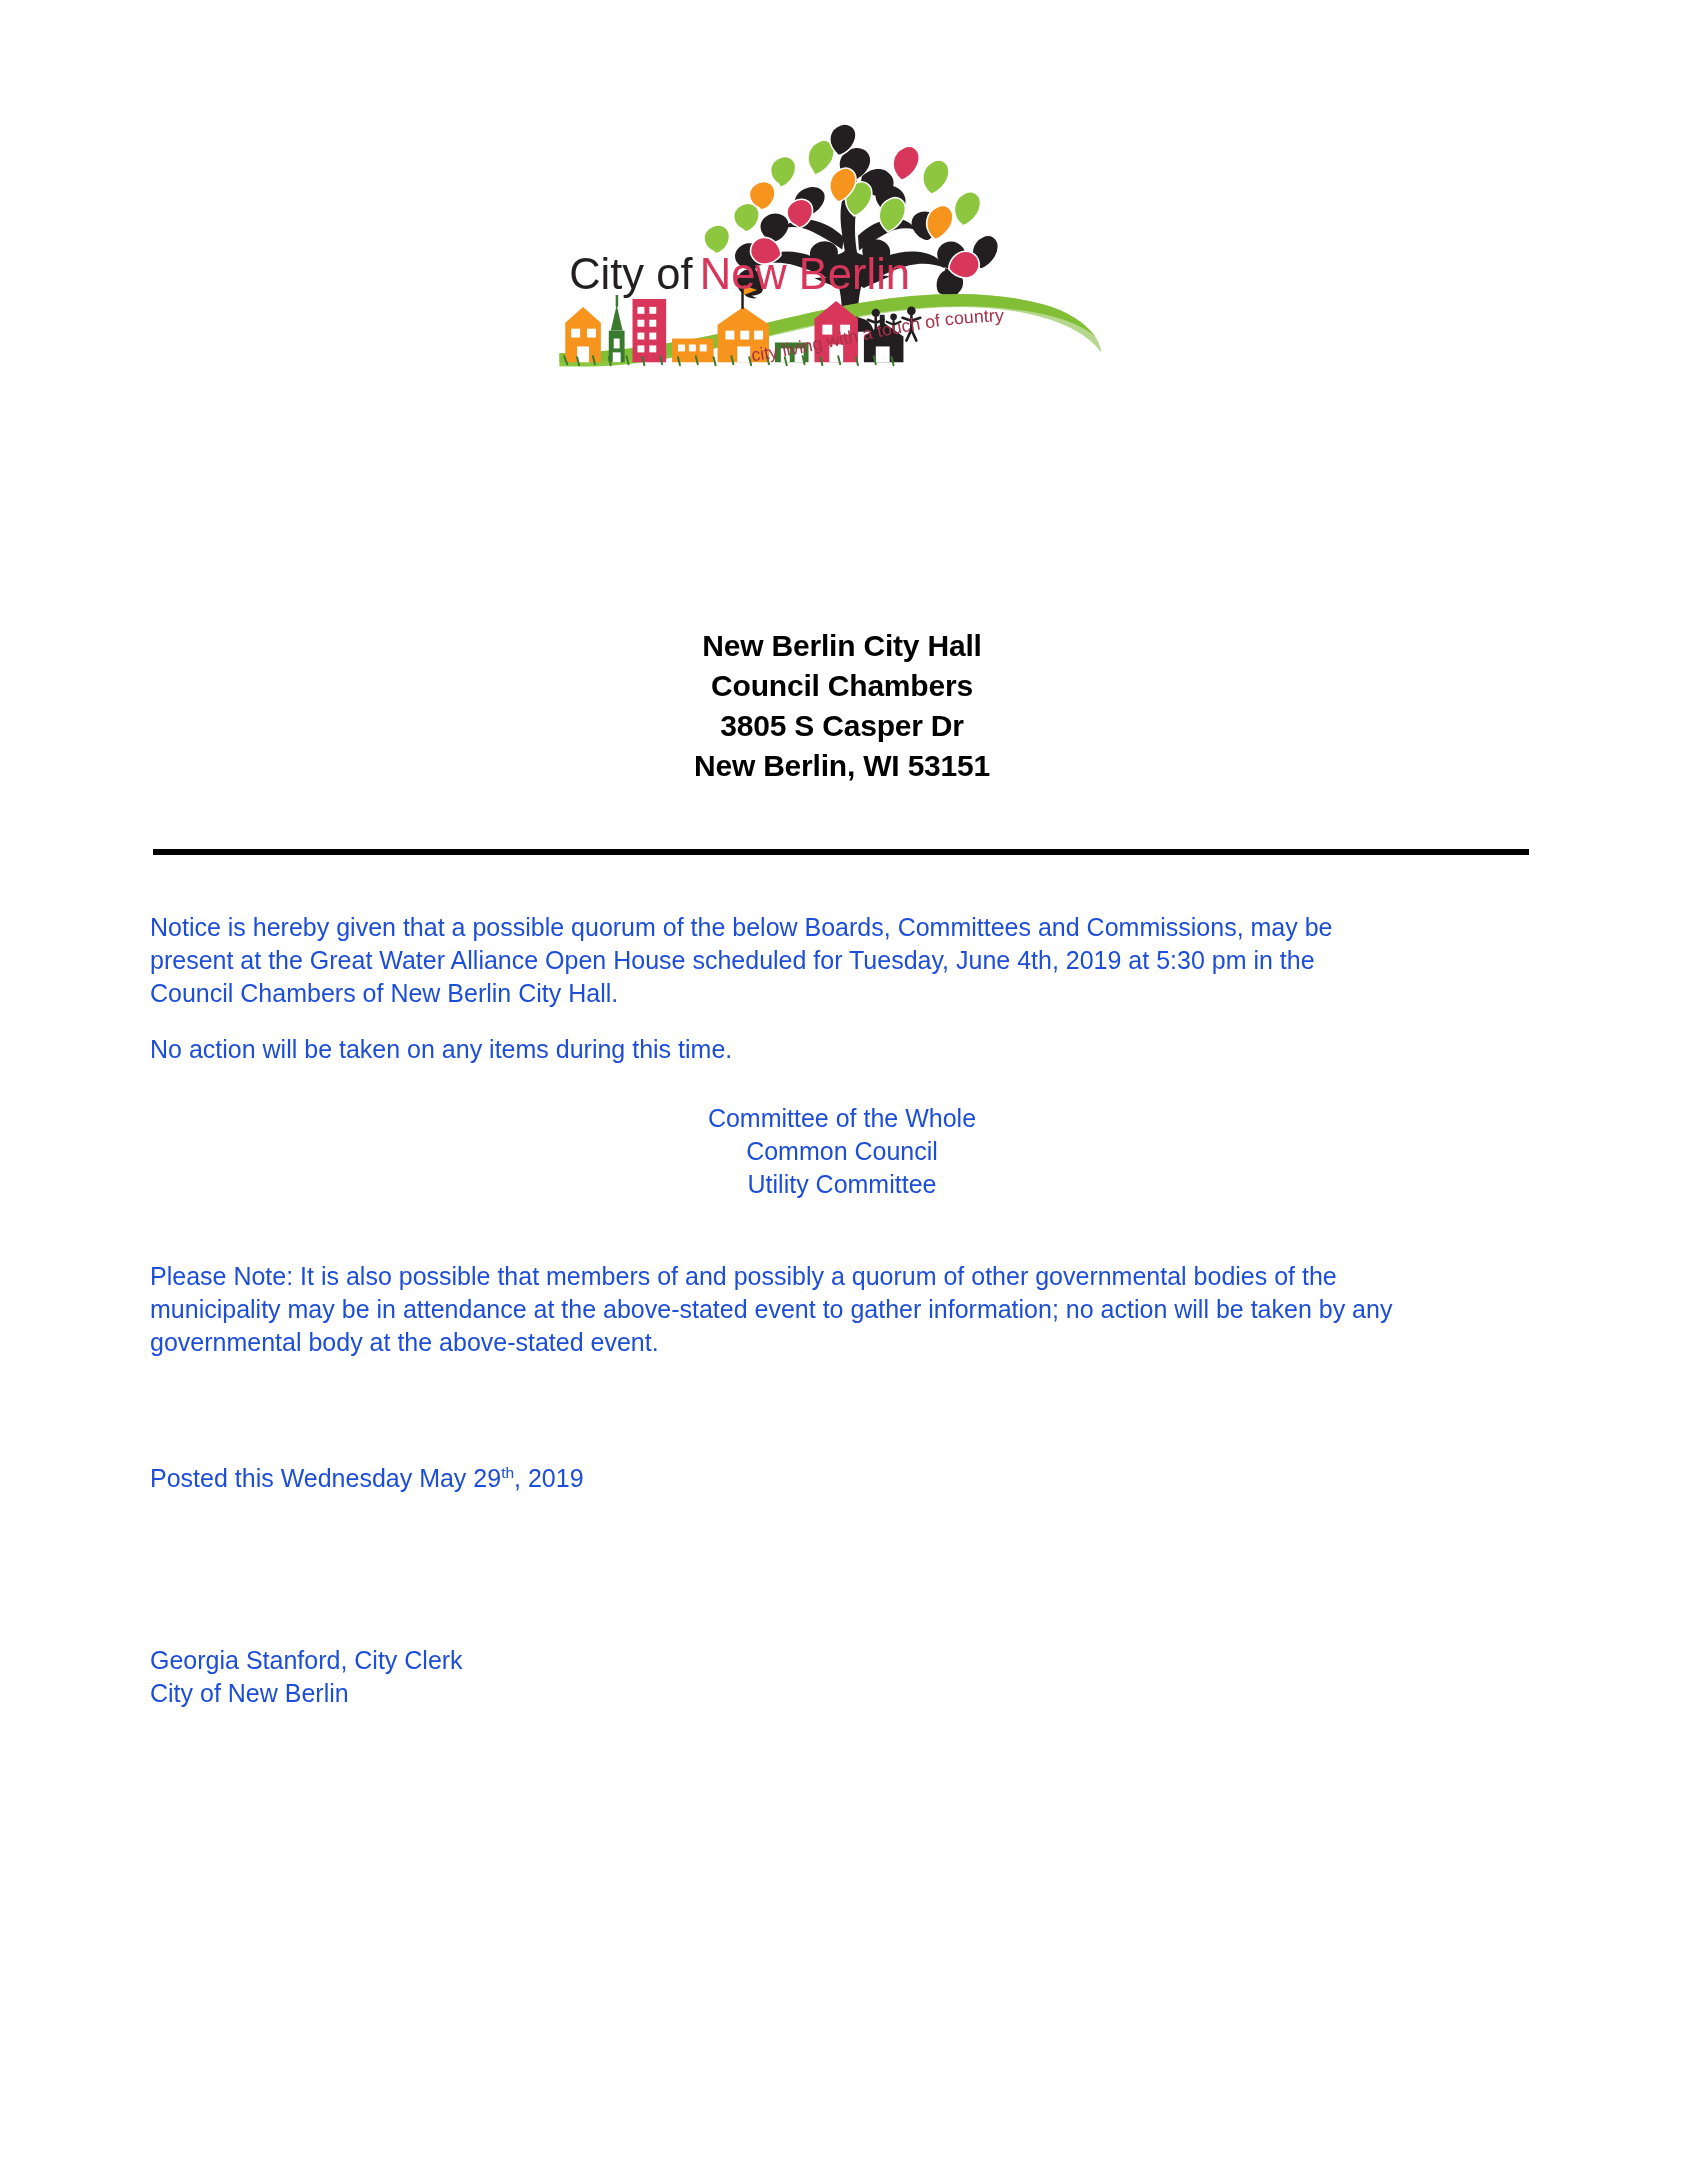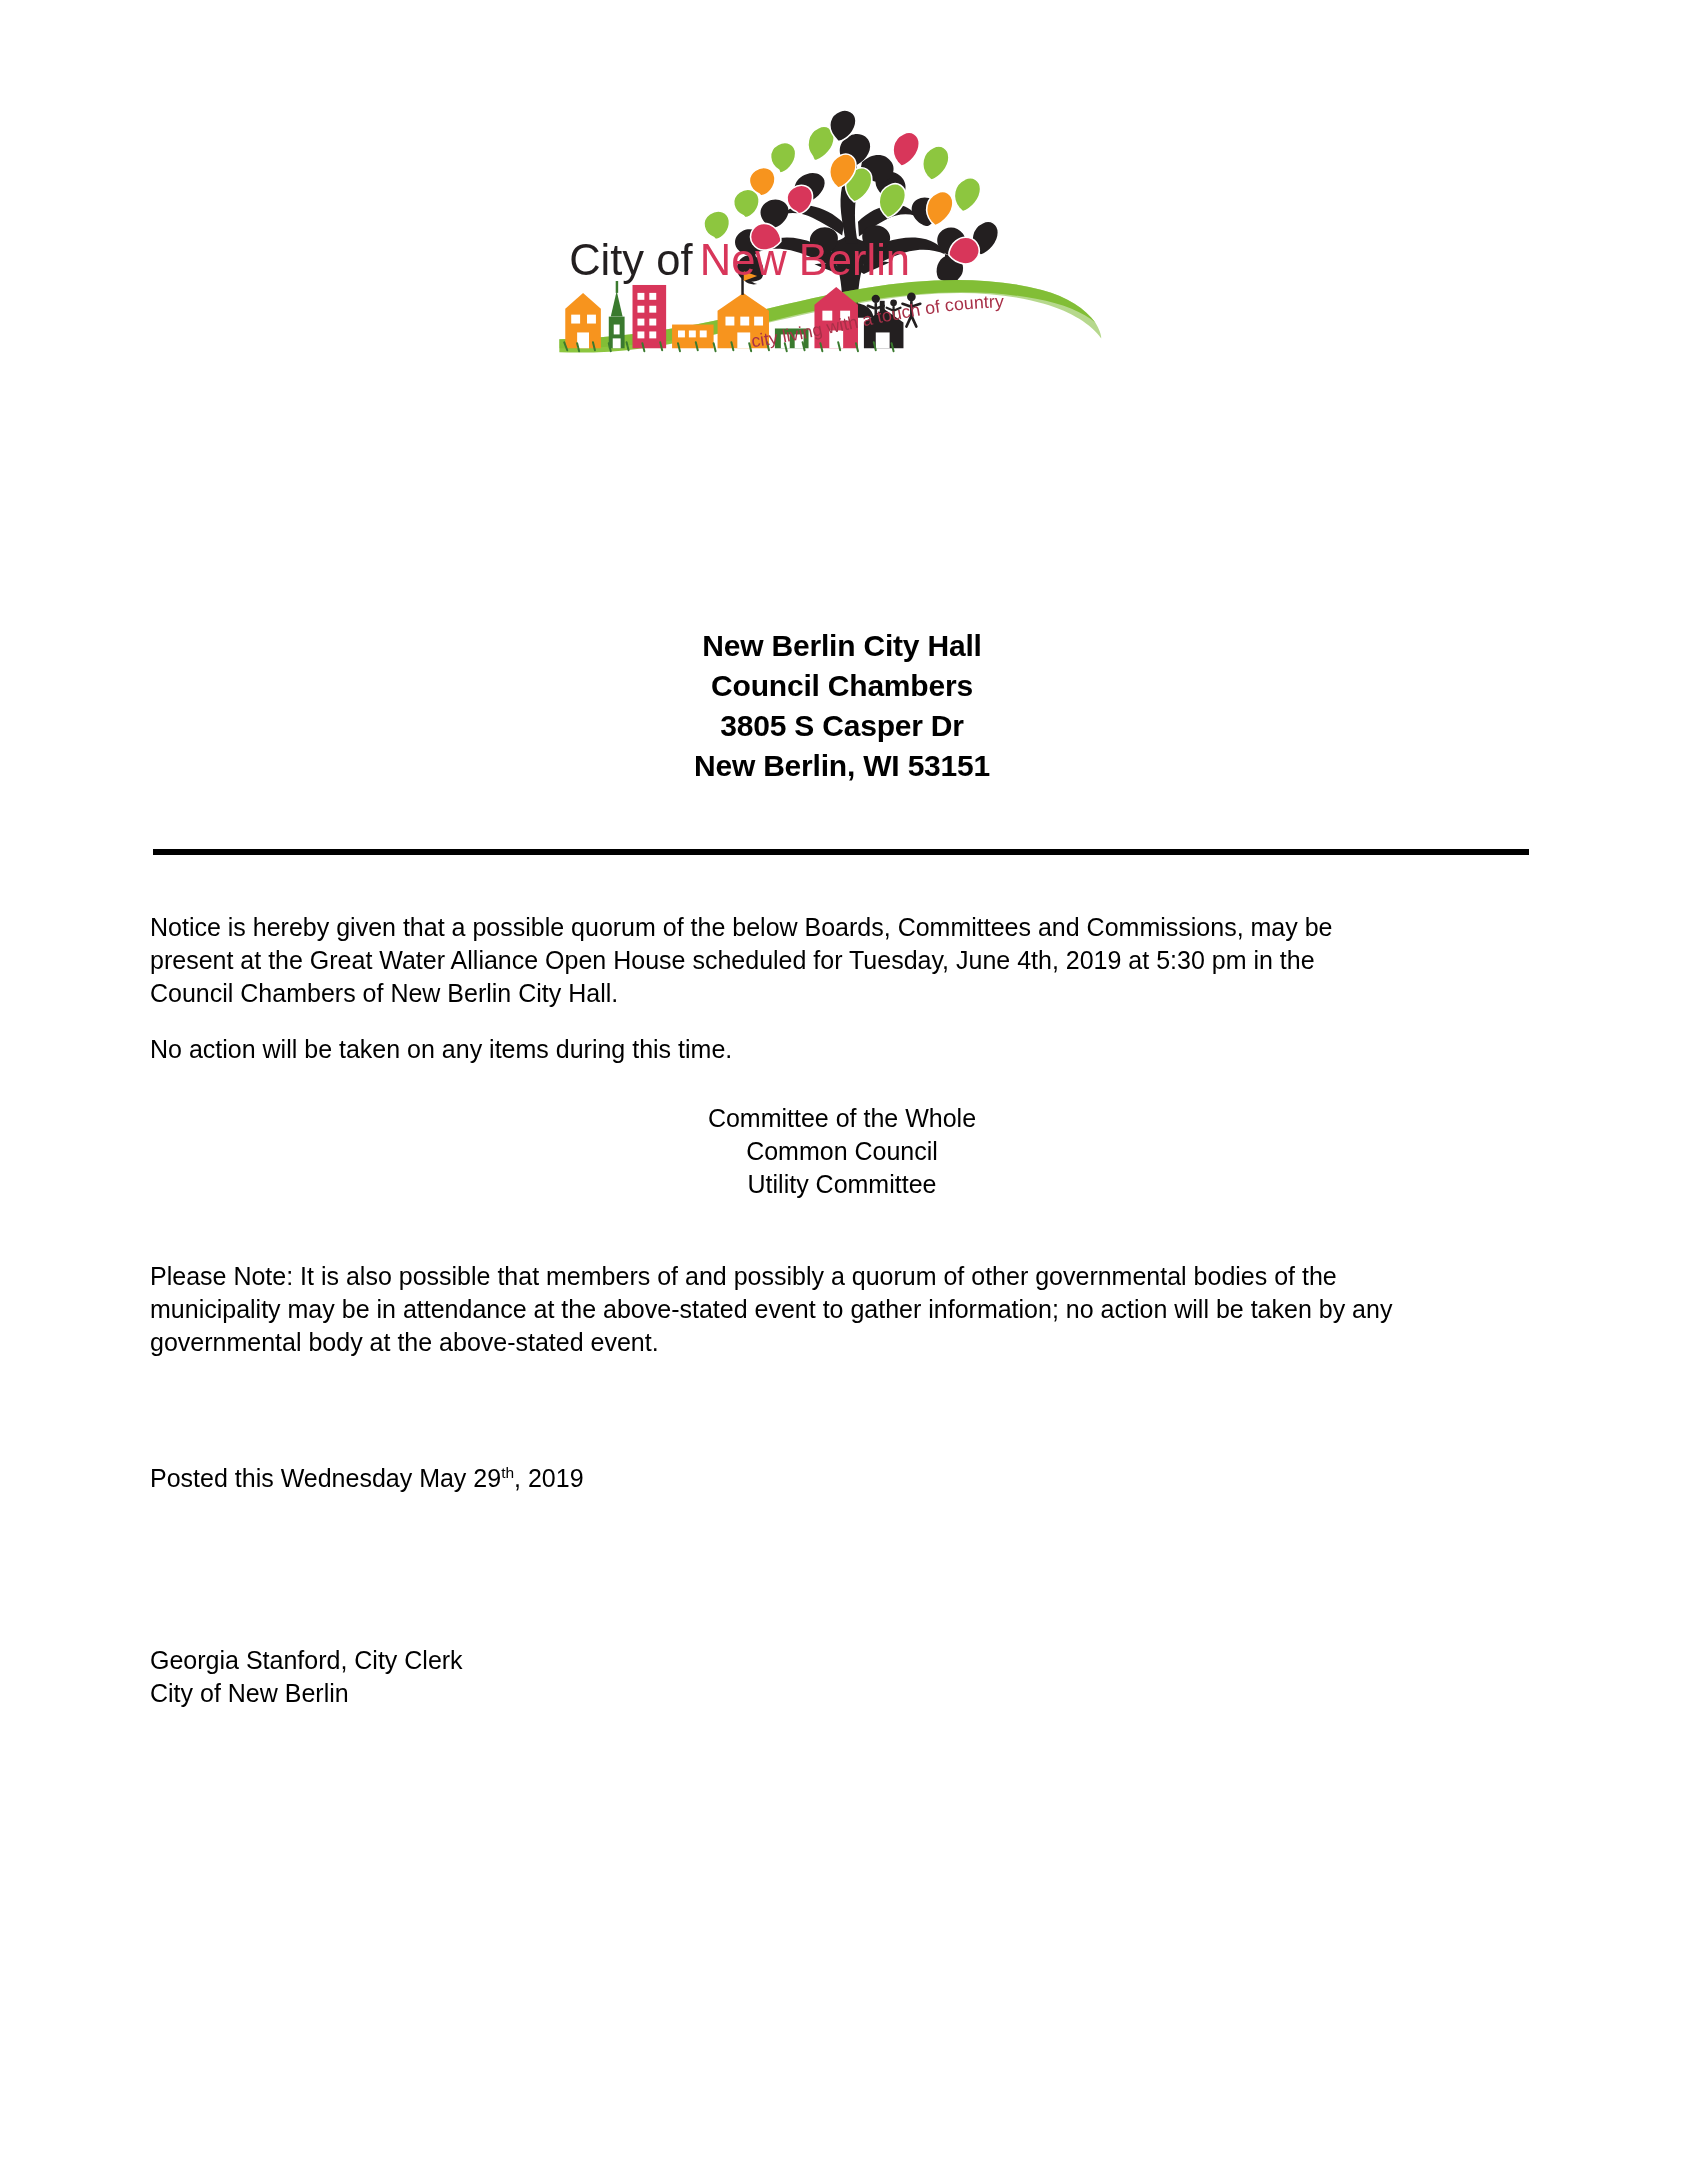--- a/index.html
+++ b/index.html
@@ -19,21 +19,21 @@
   .page {
     position: absolute;
     inset: 0;
     background: #ffffff;
   }
 
   
   .logo-block {
     position: absolute;
     left: 549px;
-    top: 105px;
+    top: 119px;
     width: 614px;
     height: 267px;
   }
   .logo-svg { display:block; width:614px; height:267px; }
 
   
   .title-block {
     position: absolute;
     left: 149px;
     top: 447px;
@@ -70,21 +70,21 @@
     background: #000000;
   }
 
   
   .body-text {
     position: absolute;
     left: 150px;
     width: 1384px;
     font-size: 25px;
     line-height: 33px;
-    color: #000000;
+    color: #1d4ed8;
     text-align: left;
   }
   #para-intro { top: 911px; }
   #para-noaction { top: 1033px; }
   #committee-list {
     top: 1102px;
     text-align: center;
     left: 150px;
     width: 1384px;
   }

